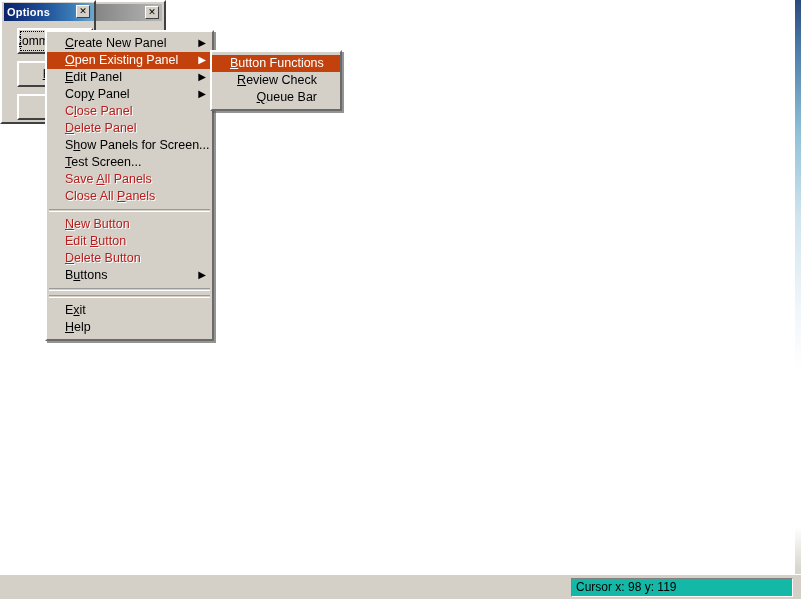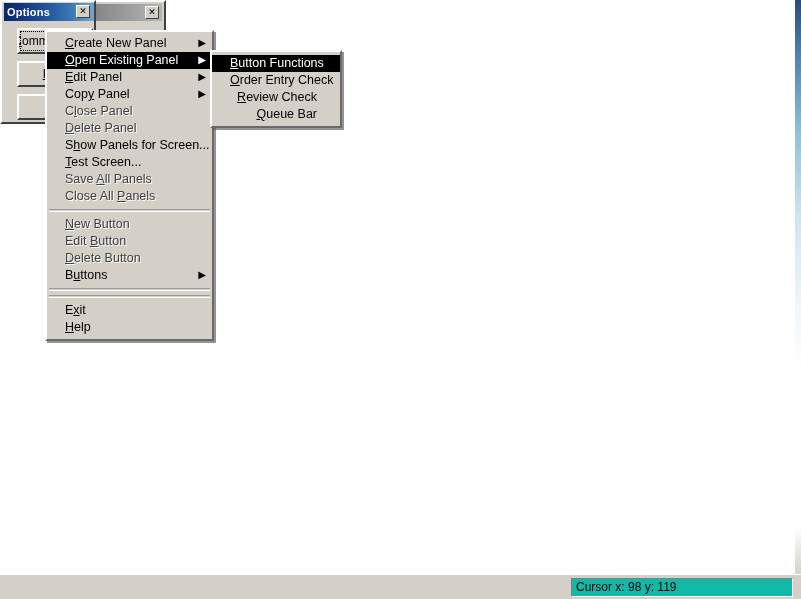--- a/index.html
+++ b/index.html
@@ -186,25 +186,25 @@
     position: relative;
     height: 17px;
     line-height: 17px;
     padding-left: 18px;
     padding-right: 23px;
     color: #000000;
     white-space: nowrap;
     cursor: default;
   }
   .menu-item.disabled {
-    color: #404040;
+    color: #b91c1c;
     text-shadow: 1px 1px 0 #ffffff;
   }
   .menu-item.highlight {
-    background: #000000;
+    background: #c2410c;
     color: #ffffff;
     text-shadow: none;
   }
   .menu-item u { text-decoration: underline; }
   .menu-item .arrow {
     position: absolute;
     right: 6px;
     top: 0;
     height: 17px;
     line-height: 16px;
@@ -292,21 +292,20 @@
       <div class="menu-item disabled"><span><u>D</u>elete Button</span></div>
       <div class="menu-item"><span>B<u>u</u>ttons</span><span class="arrow">▶</span></div>
       <div class="menu-sep"></div>
       <div class="menu-sep"></div>
       <div class="menu-item"><span>E<u>x</u>it</span></div>
       <div class="menu-item"><span><u>H</u>elp</span></div>
     </div>
 
   <div class="menu" id="menu-sub">
       <div class="menu-item highlight"><span><u>B</u>utton Functions</span></div>
-      <div class="menu-item"><span><u>O</u>rder Entry Check</span></div>
       <div class="menu-item"><span><u>R</u>eview Check</span></div>
       <div class="menu-item"><span><u>Q</u>ueue Bar</span></div>
     </div>
 
   <div class="statusbar">
     <div class="status-panel">Cursor x: 98  y: 119</div>
   </div>
 
 </div>
 

